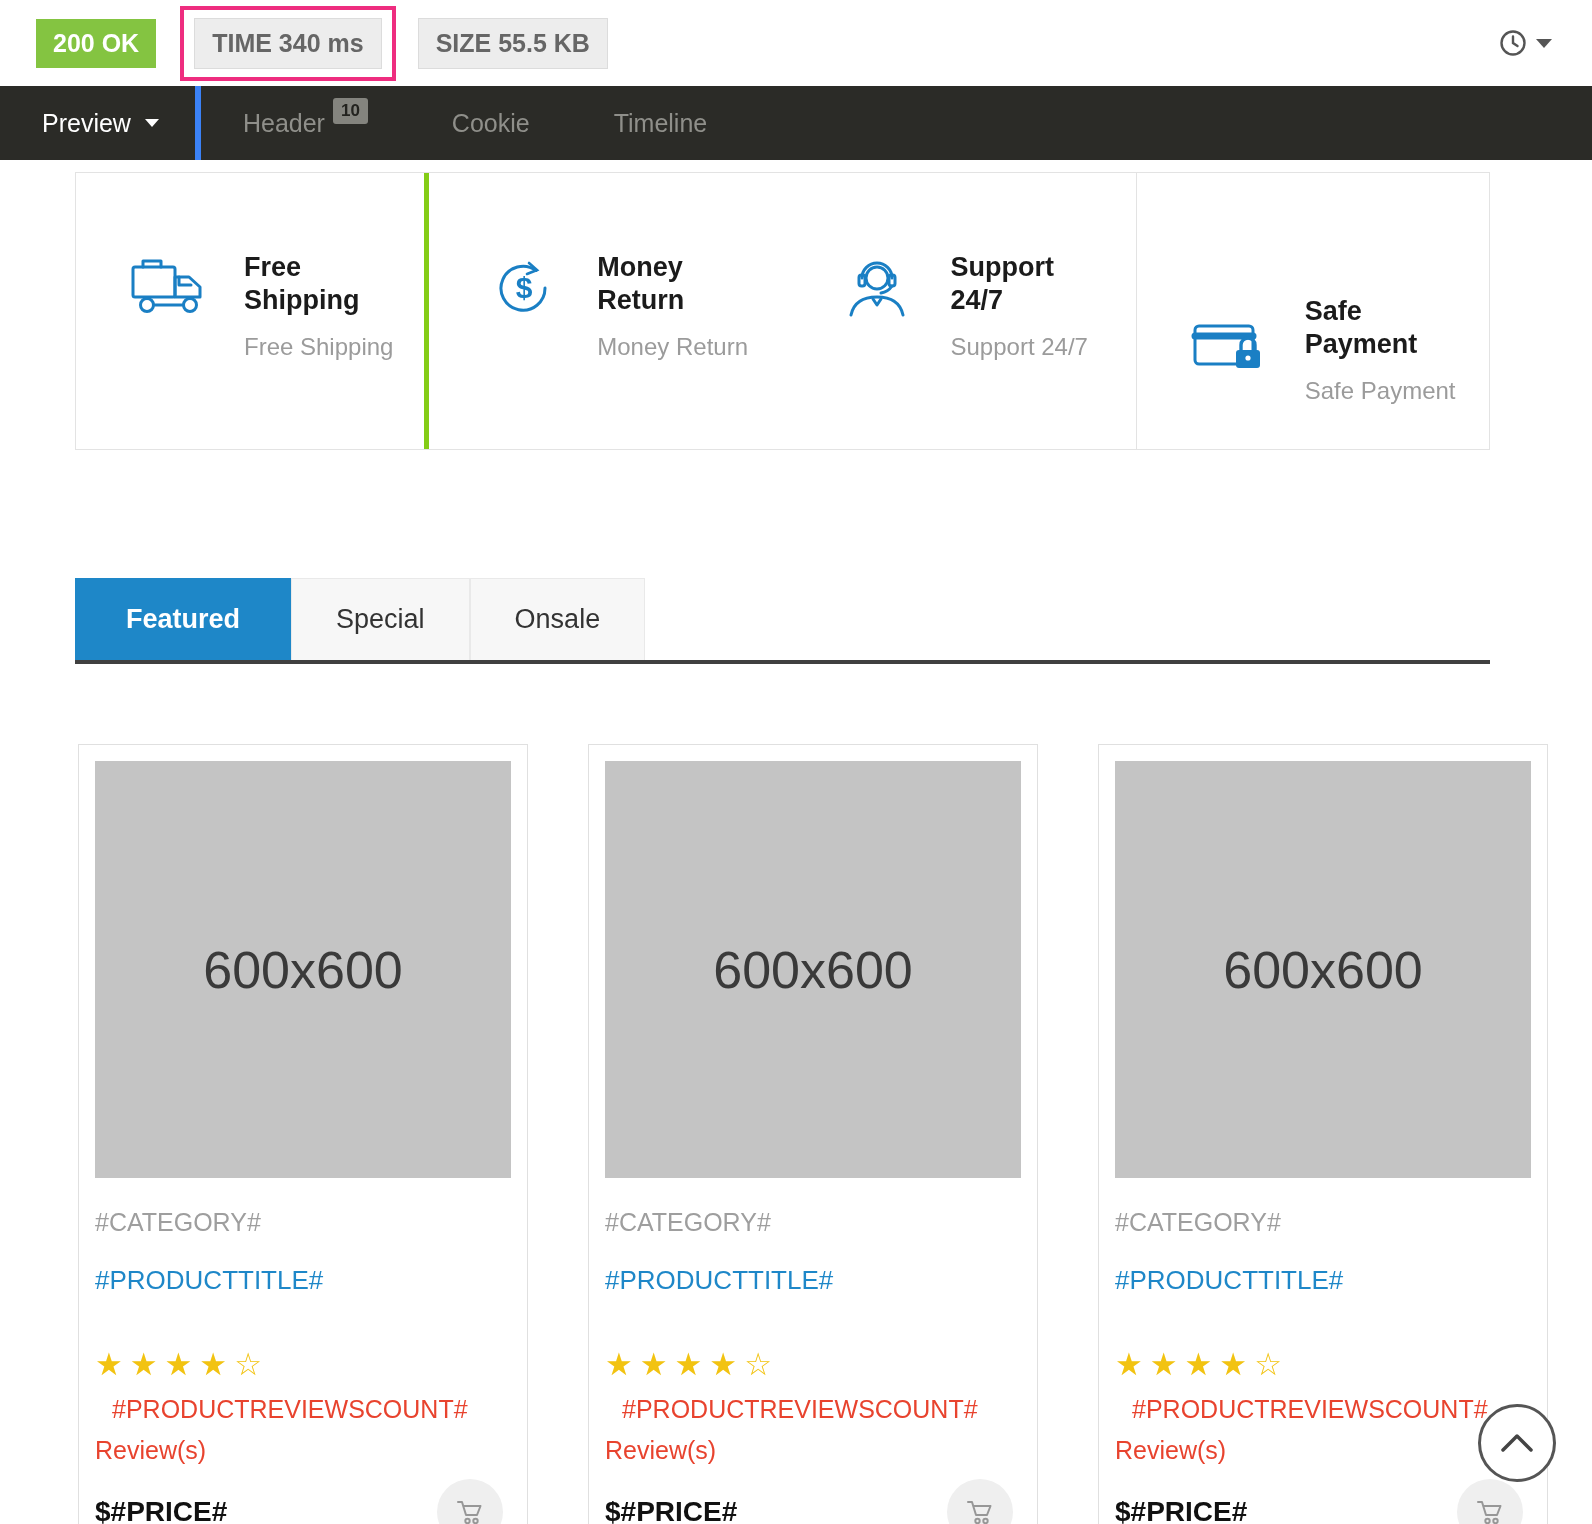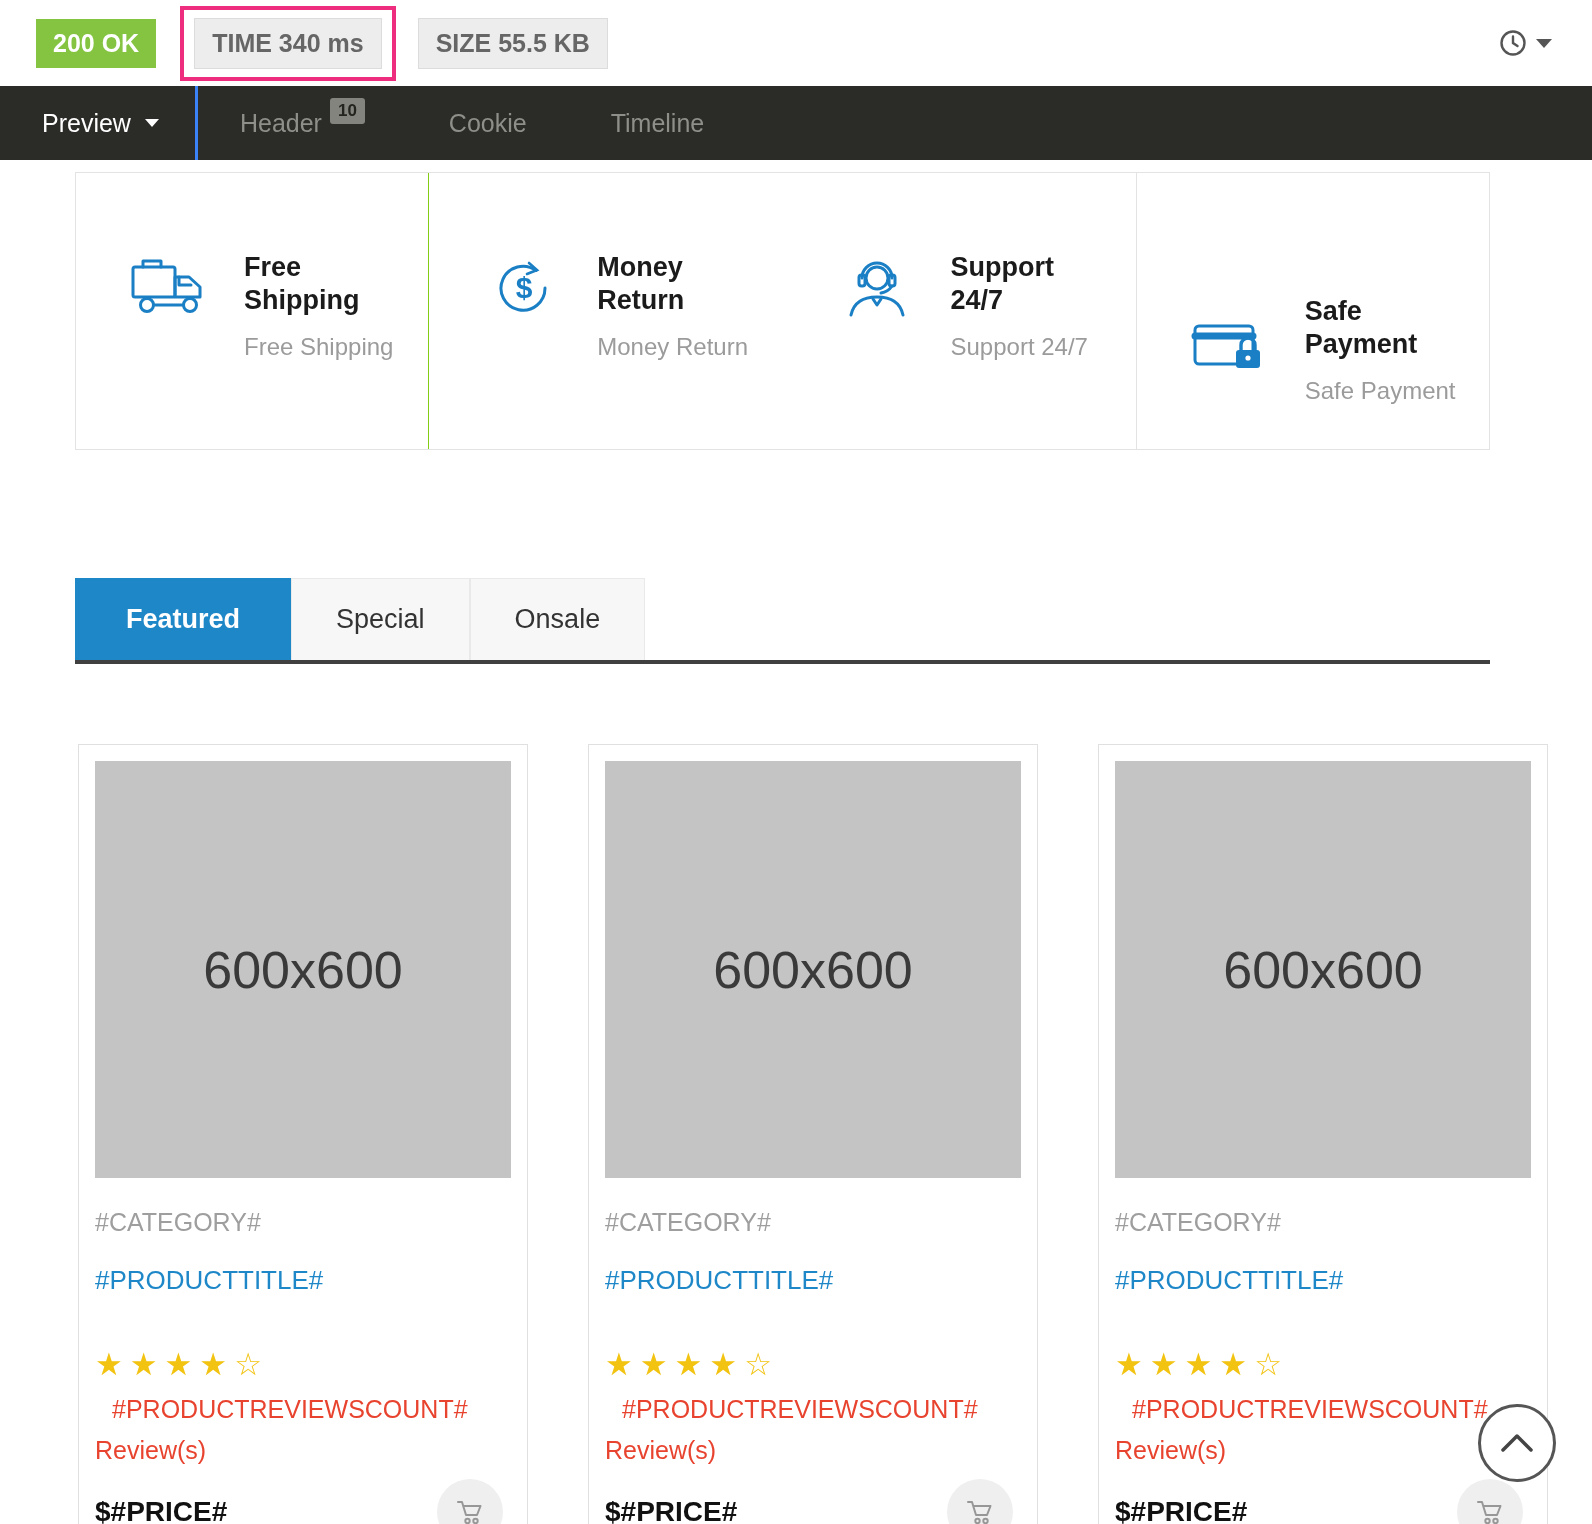--- a/index.html
+++ b/index.html
@@ -68,21 +68,21 @@
   .nav-item {
     display: flex;
     align-items: center;
     padding: 0 42px;
     color: #8f8f8a;
     cursor: pointer;
     position: relative;
   }
   .nav-item.active {
     color: #ffffff;
-    border-right: 3px solid #3b82f6;
+    border-right: 6px solid #3b82f6;
     padding-right: 36px;
   }
   .nav-item.active .caret-down {
     border-top-color: #ffffff;
     border-left-width: 7px;
     border-right-width: 7px;
     border-top-width: 8px;
     margin-left: 14px;
   }
   .nav-badge {
@@ -106,21 +106,21 @@
     border: 1px solid #e3e3e3;
     height: 278px;
     background: #ffffff;
   }
   .feature {
     flex: 1 1 25%;
     display: flex;
     align-items: flex-start;
     padding: 78px 0 0 54px;
   }
-  .feature:first-child { border-right: 1px solid #84cc16; }
+  .feature:first-child { border-right: 5px solid #84cc16; }
   .feature:last-child  { border-left: 1px solid #e3e3e3; align-items: center; }
   .f-icon {
     width: 84px;
     height: 70px;
     flex: 0 0 84px;
     margin-right: 30px;
     margin-top: 2px;
   }
   .f-icon svg { width: 100%; height: 100%; }
   .f-text { width: 160px; }

